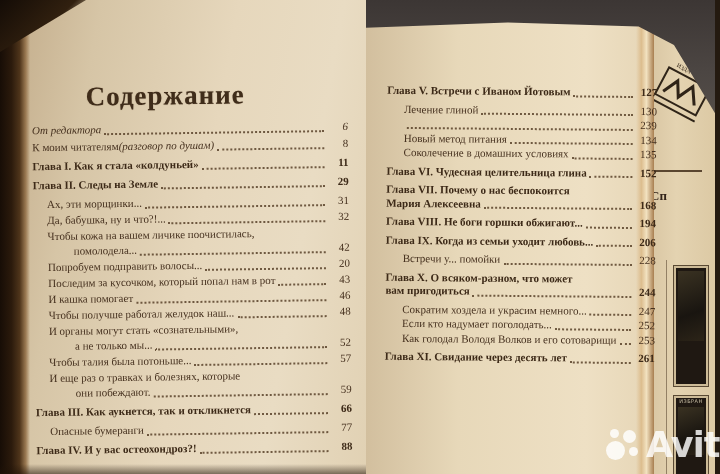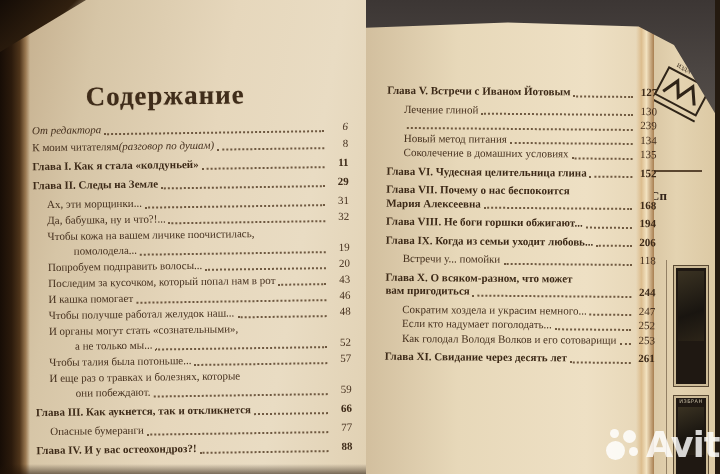--- a/index.html
+++ b/index.html
@@ -105,21 +105,21 @@
         <div class="entry item row">
           <span>Да, бабушка, ну и что?!...</span>
           <span class="lead"></span>
           <span class="pg">32</span>
         </div>
         <div class="entry item">
           <div class="l1"><span>Чтобы кожа на вашем личике поочистилась,</span></div>
           <div class="row cont">
             <span>помолодела...</span>
             <span class="lead"></span>
-            <span class="pg">19</span>
+            <span class="pg">42</span>
           </div>
         </div>
         <div class="entry item row">
           <span>Попробуем подправить волосы...</span>
           <span class="lead"></span>
           <span class="pg">20</span>
         </div>
         <div class="entry item row">
           <span>Последим за кусочком, который попал нам в рот</span>
           <span class="lead"></span>
@@ -247,21 +247,21 @@
           <span class="pg">194</span>
         </div>
         <div class="entry chapter row">
           <span>Глава IX. Когда из семьи уходит любовь...</span>
           <span class="lead"></span>
           <span class="pg">206</span>
         </div>
         <div class="entry item row">
           <span>Встречи у... помойки</span>
           <span class="lead"></span>
-          <span class="pg">118</span>
+          <span class="pg">228</span>
         </div>
         <div class="entry chapter">
           <div class="l1"><span>Глава X. О всяком-разном, что может</span></div>
           <div class="row cont">
             <span>вам пригодиться</span>
             <span class="lead"></span>
             <span class="pg">244</span>
           </div>
         </div>
         <div class="entry item row">

